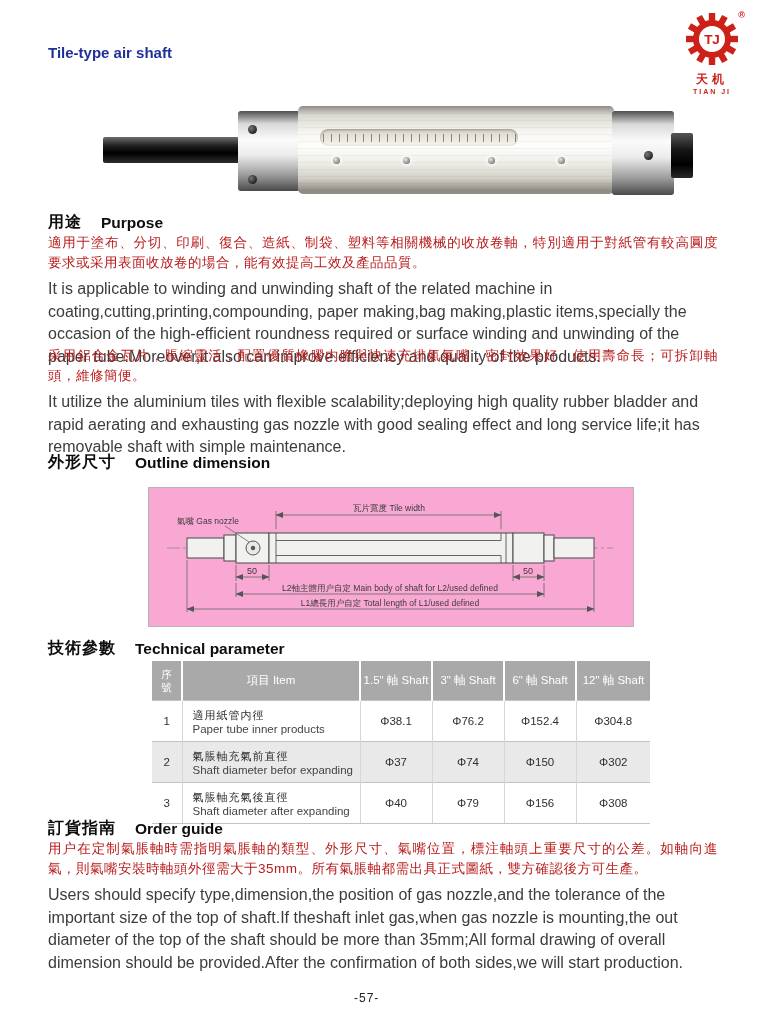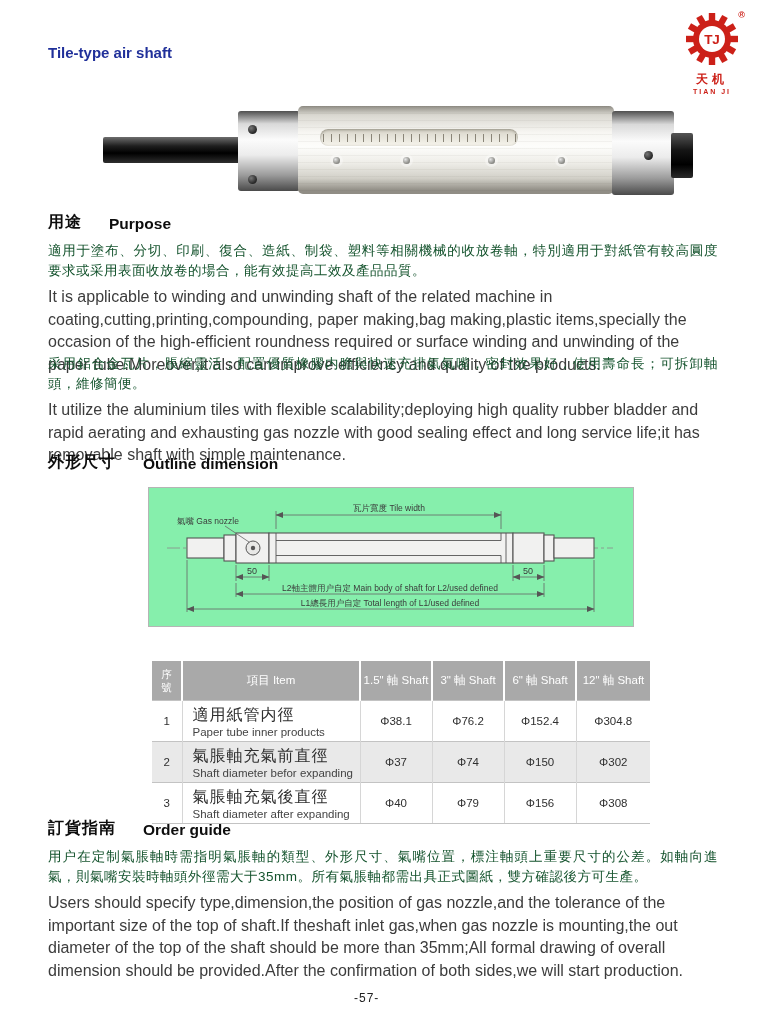--- a/index.html
+++ b/index.html
@@ -37,45 +37,45 @@
     box-shadow:inset 0 1px 3px rgba(60,55,40,.45), 0 1px 0 rgba(255,255,255,.8);}
   .screw{width:7px;height:7px;border-radius:50%;
     background:radial-gradient(circle at 35% 35%, #e6e6e6,#9a9a96 55%,#60605c);
     box-shadow:0 0 0 3px rgba(255,255,255,.35);}
   .screw-dark{width:9px;height:9px;border-radius:50%;
     background:radial-gradient(circle at 35% 35%, #777,#2a2a2a 65%,#111);}
   .ph-nub{left:571px;top:30px;width:22px;height:45px;border-radius:2px;
     background:linear-gradient(#555,#151515 38%,#000 70%,#2a2a2a);}
   
   .sec{position:absolute;left:48px;width:670px;}
-  .sec-head{display:flex;align-items:flex-end;gap:27px;color:#0d0d0d;}
+  .sec-head{display:flex;align-items:center;gap:19px;color:#0d0d0d;}
   .h-zh{font-size:16px;font-weight:bold;letter-spacing:1px;}
   .h-en{font-size:15.5px;font-weight:bold;}
-  .p-zh{margin-top:8px;font-size:13.5px;line-height:1.48;color:#14532d;letter-spacing:.5px;text-align:justify;}
+  .p-zh{margin-top:0;font-size:13.5px;line-height:1.48;color:#b91c1c;letter-spacing:.5px;text-align:justify;}
   .p-en{margin-top:5px;font-size:16px;line-height:1.42;color:#3c3c3c;}
   
   .diagram{position:absolute;left:148px;top:487px;width:484px;height:138px;
-    background:#86efac;border:1px solid #b5b5b5;}
+    background:#f9a8d4;border:1px solid #b5b5b5;}
   .diagram svg{display:block;}
   .diagram text{font-family:"Liberation Sans","DejaVu Sans",sans-serif;fill:#3a3a3a;}
   
   .param-table{position:absolute;left:152px;top:661px;width:498px;border-collapse:collapse;
     font-size:11.5px;color:#2f2f2f;}
   .param-table th{background:#a9a9a9;color:#fff;font-weight:normal;height:37px;
     border-left:2px solid #fff;vertical-align:middle;}
   .param-table th:first-child{border-left:none;}
   .param-table td{border-top:1px solid #c3c3c3;height:38px;vertical-align:middle;}
   .param-table tr:last-child td{border-bottom:1px solid #c3c3c3;}
   .param-table .c{text-align:center;}
   .param-table td.val,.param-table td.no{border-left:1px solid #d6d6d6;}
   .param-table td.no{border-left:none;}
   .param-table td.item{border-left:1px solid #d6d6d6;padding-left:10px;}
   .param-table tr.alt td{background:#e9e9e9;}
   .idx-head span{display:block;font-size:10.5px;line-height:1.15;}
-  .item-zh{font-size:16px;display:block;letter-spacing:1px;}
+  .item-zh{font-size:11px;display:block;letter-spacing:1px;}
   .item-en{font-size:11.5px;display:block;color:#444;}
   
   .page-num{position:absolute;left:354px;top:991px;font-size:12px;color:#222;letter-spacing:1px;}
   .footer-note{position:absolute;left:424px;top:983px;width:330px;}
   .fn-zh{font-size:9.5px;color:#1d1d1d;letter-spacing:.5px;}
   .fn-zh .bullet{font-size:8px;margin-right:2px;}
   .fn-en{font-size:7.5px;color:#333;margin-top:1px;padding-left:8px;}
 </style>
 </head>
 <body>
@@ -199,20 +199,26 @@
 
       <text x="240" y="23" text-anchor="middle" font-size="8.5">瓦片寬度 Tile width</text>
       <text x="28" y="36" font-size="8.5">氣嘴 Gas nozzle</text>
       <text x="103" y="86" text-anchor="middle" font-size="9">50</text>
       <text x="379" y="86" text-anchor="middle" font-size="9">50</text>
       <text x="241" y="103" text-anchor="middle" font-size="8.5">L2軸主體用户自定 Main body of shaft for L2/used defined</text>
       <text x="241" y="118" text-anchor="middle" font-size="8.5">L1總長用户自定  Total length of L1/used defined</text>
     </svg>
   </div>
 
+  <div class="sec" style="top:638px;">
+    <div class="sec-head">
+      <span class="h-zh">技術參數</span>
+      <span class="h-en">Technical parameter</span>
+    </div>
+  </div>
 
   <table class="param-table">
     <colgroup>
       <col style="width:30px">
         <col style="width:178px">
       <col style="width:72px">
         <col style="width:72px">
         <col style="width:72px">
         <col style="width:74px">
     </colgroup>

